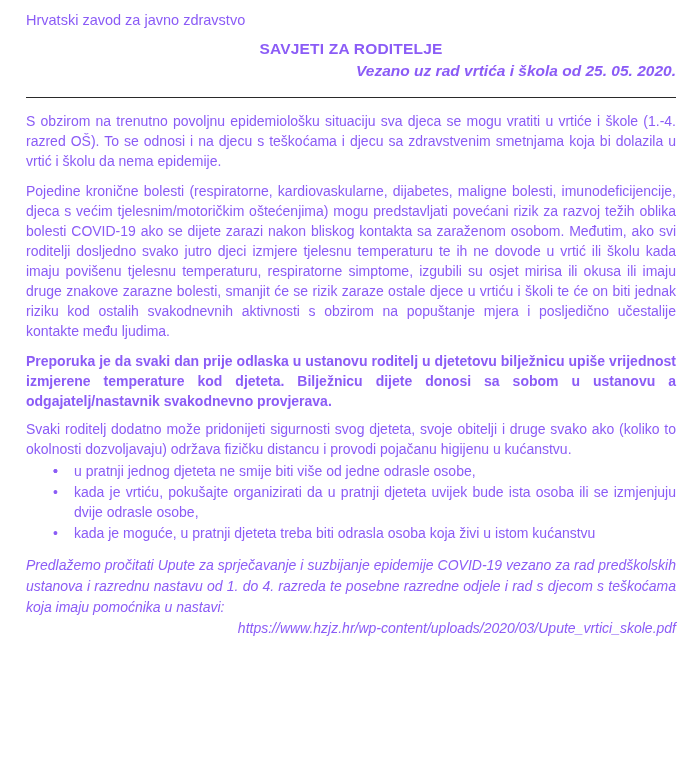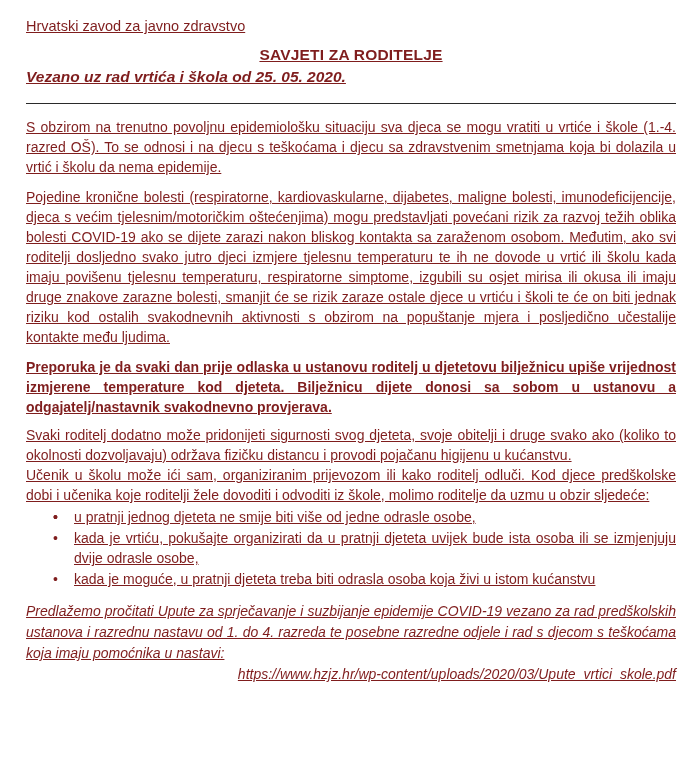--- a/index.html
+++ b/index.html
@@ -6,45 +6,44 @@
     margin: 0;
     padding: 0;
     background: #ffffff;
   }
   .page {
     position: relative;
     width: 700px;
     height: 767px;
     box-sizing: border-box;
     background: #ffffff;
-    color: #7f1d1d;
+    color: #8b5cf6;
     font-family: "Liberation Sans", sans-serif;
-    padding: 16px 24px 0 26px;
+    padding: 10px 24px 0 26px;
     overflow: hidden;
-    text-decoration: underline;
   }
   .org-line {
     font-size: 14.5px;
     line-height: 21px;
     text-align: left;
   }
   .doc-title {
     margin-top: 7px;
     font-size: 15.5px;
     line-height: 22px;
     font-weight: bold;
     text-align: center;
     letter-spacing: 0.2px;
   }
   .doc-subtitle {
     font-size: 15.5px;
     line-height: 22px;
     font-weight: bold;
     font-style: italic;
-    text-align: left;
+    text-align: right;
   }
   .rule {
     border: none;
     border-top: 1.6px solid #2a2a2a;
     margin: 15px 0 13px 0;
   }
   p.para {
     margin: 0 0 10px 0;
     font-size: 14px;
     line-height: 20px;
@@ -98,21 +97,20 @@
   <hr class="rule">
 
   <p class="para">S obzirom na trenutno povoljnu epidemiološku situaciju sva djeca se mogu vratiti u vrtiće i škole (1.-4. razred OŠ). To se odnosi i na djecu s teškoćama i djecu sa zdravstvenim smetnjama koja bi dolazila u vrtić i školu da nema epidemije.</p>
 
   <p class="para">Pojedine kronične bolesti (respiratorne, kardiovaskularne, dijabetes, maligne bolesti, imunodeficijencije, djeca s većim tjelesnim/motoričkim oštećenjima) mogu predstavljati povećani rizik za razvoj težih oblika bolesti COVID-19 ako se dijete zarazi nakon bliskog kontakta sa zaraženom osobom. Međutim, ako svi roditelji dosljedno svako jutro djeci izmjere tjelesnu temperaturu te ih ne dovode u vrtić ili školu kada imaju povišenu tjelesnu temperaturu, respiratorne simptome, izgubili su osjet mirisa ili okusa ili imaju druge znakove zarazne bolesti, smanjit će se rizik zaraze ostale djece u vrtiću i školi te će on biti jednak riziku kod ostalih svakodnevnih aktivnosti s obzirom na popuštanje mjera i posljedično učestalije kontakte među ljudima.</p>
 
   <p class="para bold">Preporuka je da svaki dan prije odlaska u ustanovu roditelj u djetetovu bilježnicu upiše vrijednost izmjerene temperature kod djeteta. Bilježnicu dijete donosi sa sobom u ustanovu a odgajatelj/nastavnik svakodnevno provjerava.</p>
 
   <p class="para tight">Svaki roditelj dodatno može pridonijeti sigurnosti svog djeteta, svoje obitelji i druge svako ako (koliko to okolnosti dozvoljavaju) održava fizičku distancu i provodi pojačanu higijenu u kućanstvu.</p>
 
-  <p class="para tight">Učenik u školu može ići sam, organiziranim prijevozom ili kako roditelj odluči. Kod djece predškolske dobi i učenika koje roditelji žele dovoditi i odvoditi iz škole, molimo roditelje da uzmu u obzir sljedeće:</p>
 
   <ul class="bullets">
     <li>
       <span class="marker">•</span>
     </li>
     <li>
       <span class="marker">•</span>
       <span>u pratnji jednog djeteta ne smije biti više od jedne odrasle osobe,</span>
     </li>
     <li>

